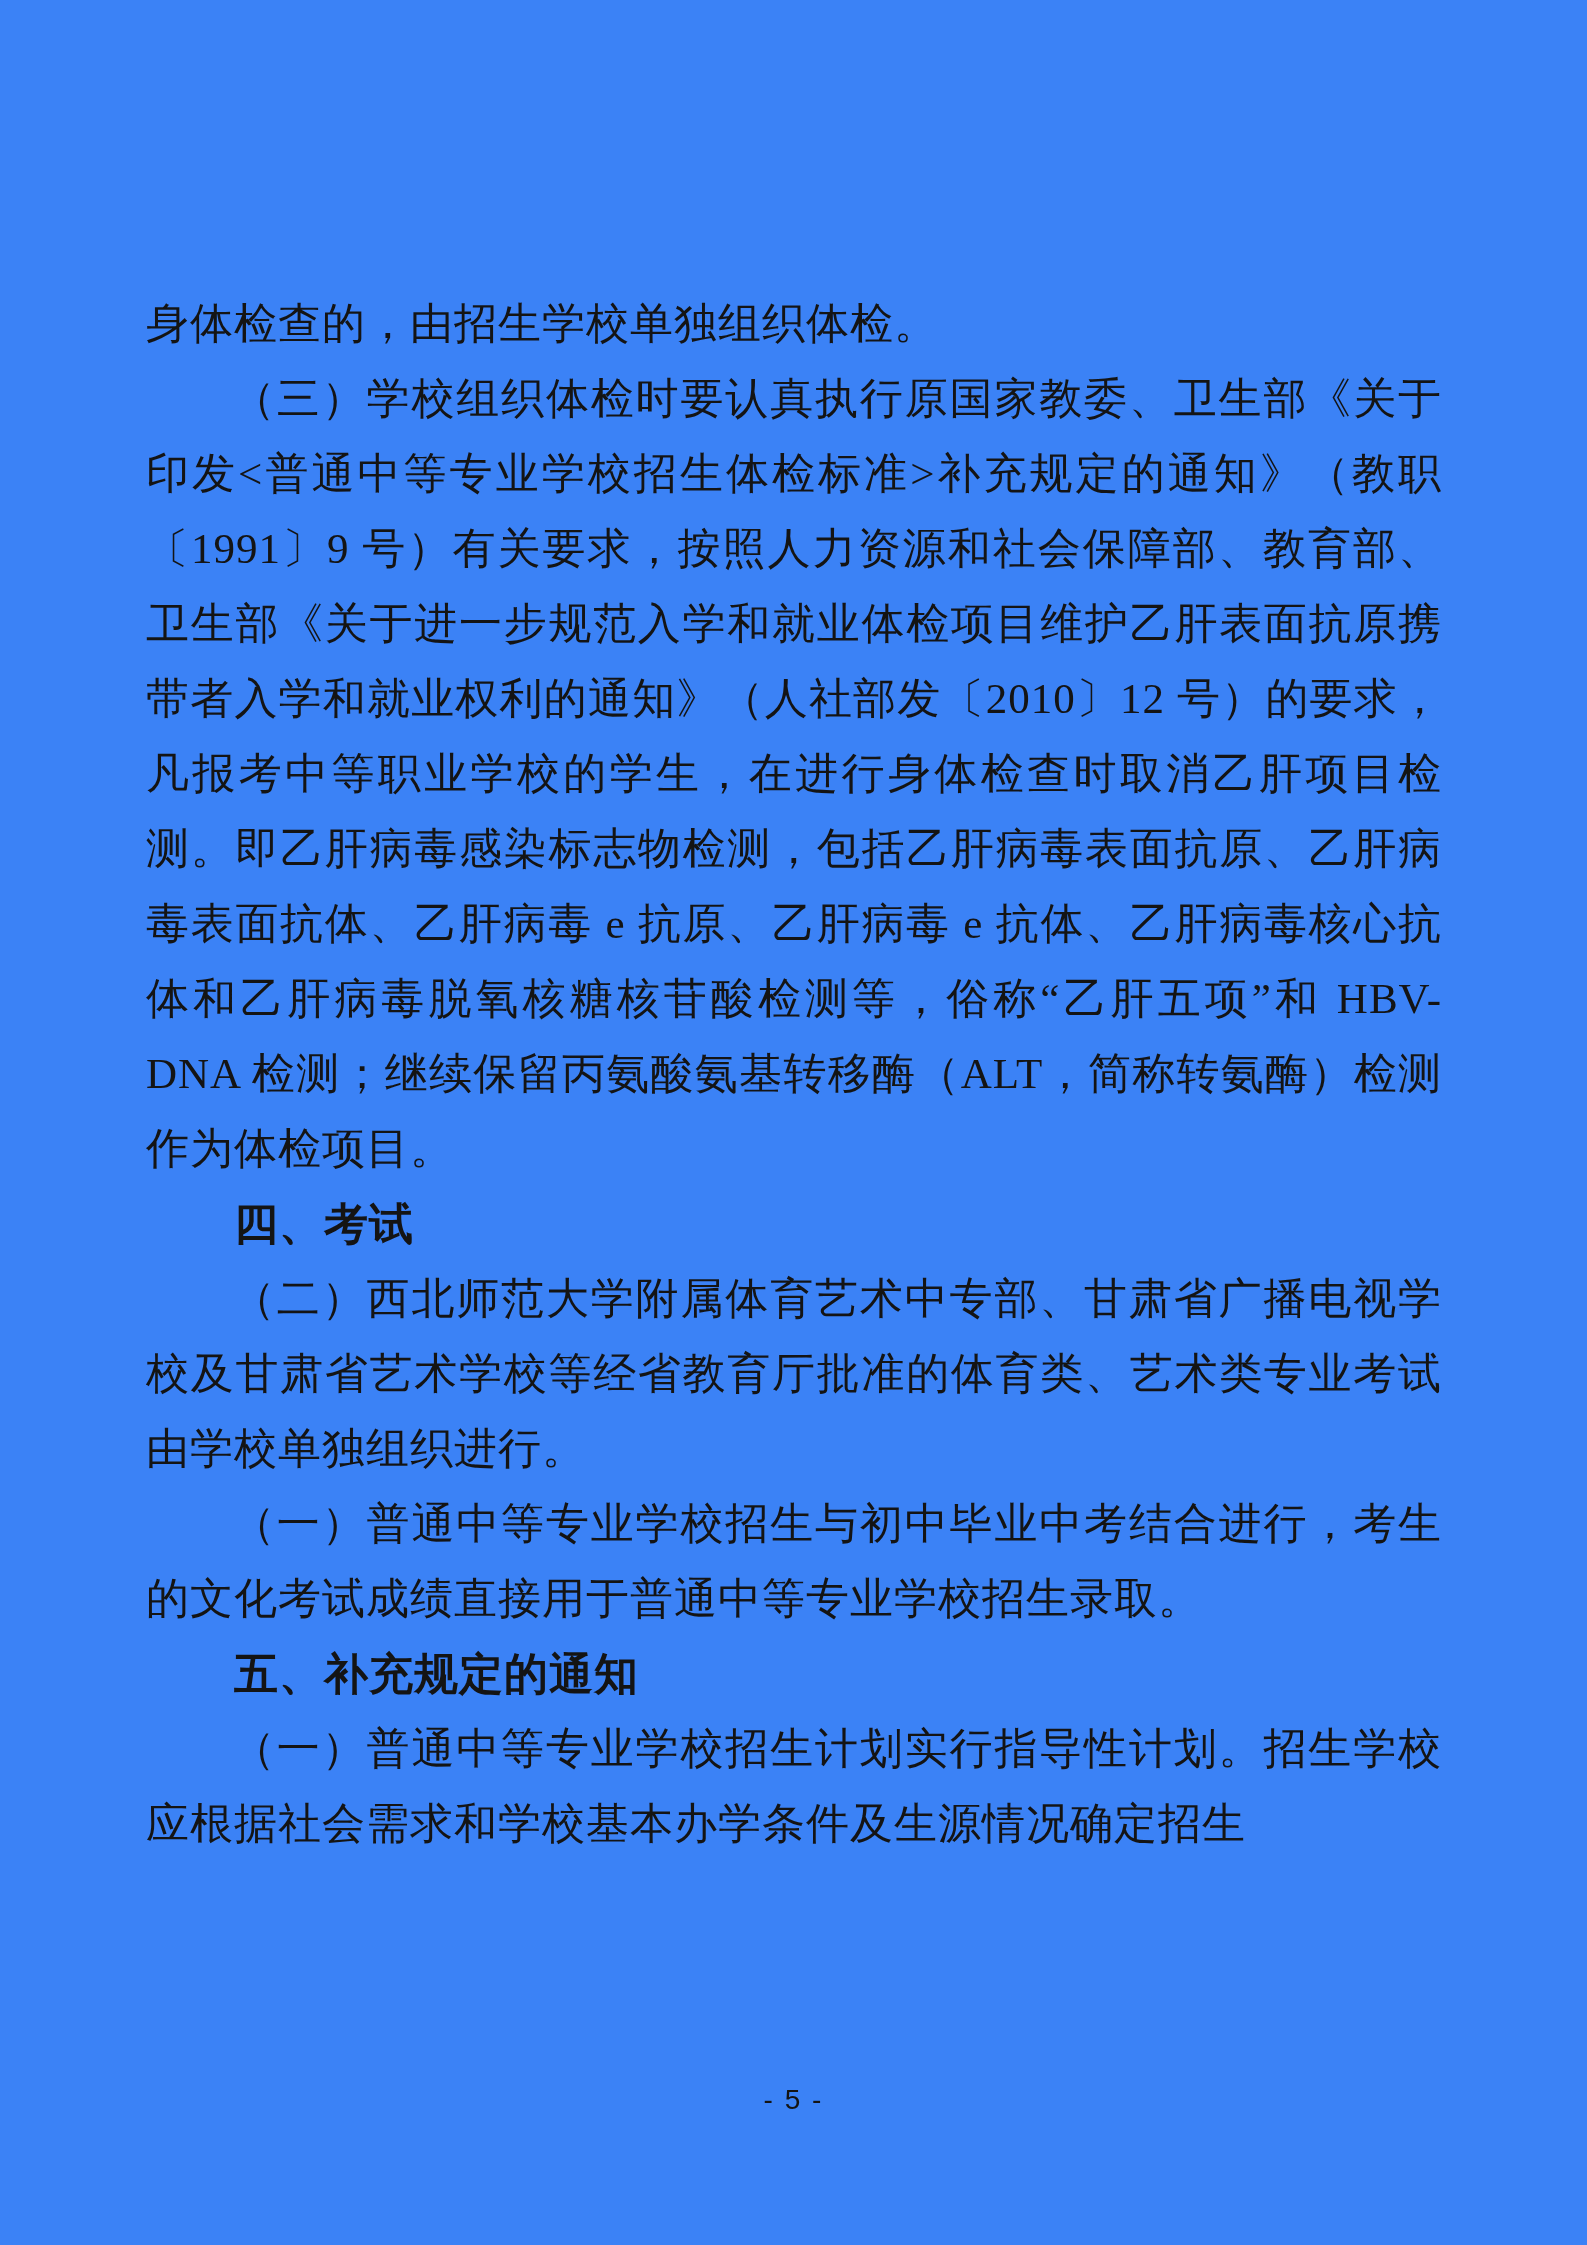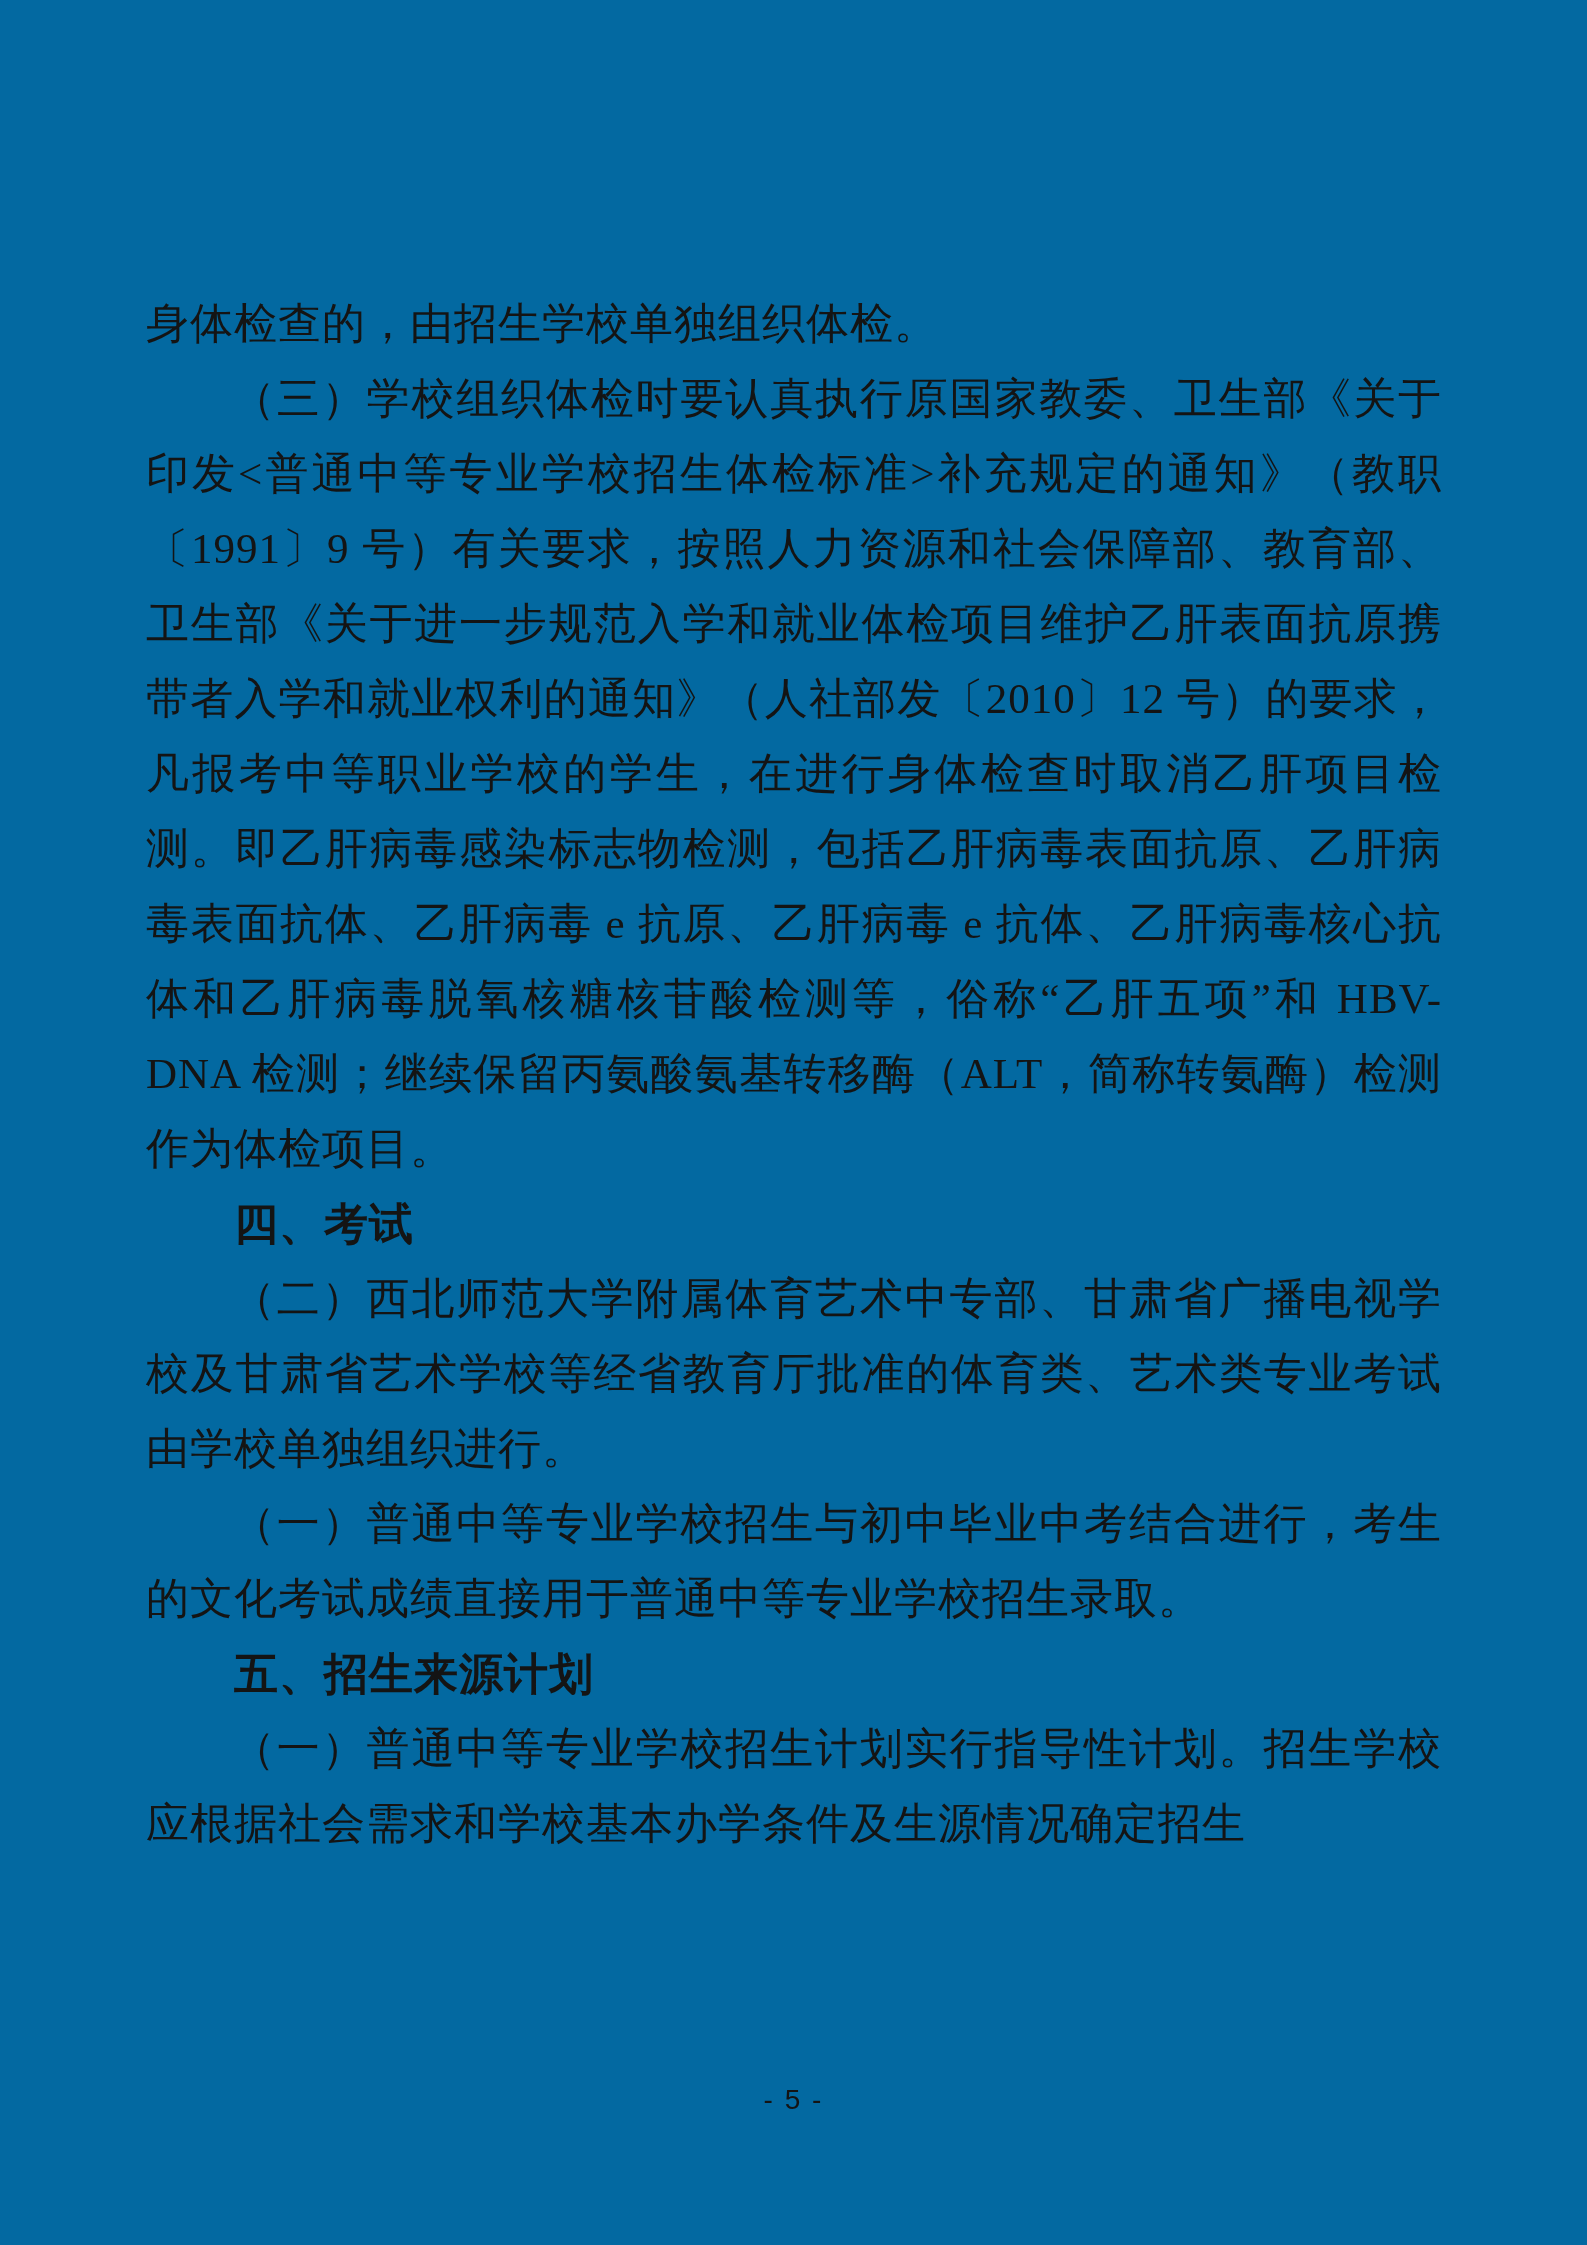--- a/index.html
+++ b/index.html
@@ -4,21 +4,21 @@
 <style>
   html, body {
     margin: 0;
     padding: 0;
     background: #ffffff;
   }
   .page {
     position: relative;
     width: 1587px;
     height: 2245px;
-    background: #0369a1;
+    background: #3b82f6;
     overflow: hidden;
     font-family: "Liberation Serif", "DejaVu Serif", serif;
     color: #141414;
   }
   .content {
     position: absolute;
     left: 146px;
     right: 145px;
     top: 286px;
   }
@@ -59,18 +59,18 @@
 </head>
 <body>
 
 <div class="page">
   <div class="content">
     <p class="para">身体检查的，由招生学校单独组织体检。</p>
     <p class="para indent">（三）学校组织体检时要认真执行原国家教委、卫生部《关于印发&lt;普通中等专业学校招生体检标准&gt;补充规定的通知》（教职〔1991〕9 号）有关要求，按照人力资源和社会保障部、教育部、卫生部《关于进一步规范入学和就业体检项目维护乙肝表面抗原携带者入学和就业权利的通知》（人社部发〔2010〕12 号）的要求，凡报考中等职业学校的学生，在进行身体检查时取消乙肝项目检测。即乙肝病毒感染标志物检测，包括乙肝病毒表面抗原、乙肝病毒表面抗体、乙肝病毒 e 抗原、乙肝病毒 e 抗体、乙肝病毒核心抗体和乙肝病毒脱氧核糖核苷酸检测等，俗称“乙肝五项”和 HBV-DNA 检测；继续保留丙氨酸氨基转移酶（ALT，简称转氨酶）检测作为体检项目。</p>
     <p class="heading">四、考试</p>
     <p class="para indent">（二）西北师范大学附属体育艺术中专部、甘肃省广播电视学校及甘肃省艺术学校等经省教育厅批准的体育类、艺术类专业考试由学校单独组织进行。</p>
     <p class="para indent">（一）普通中等专业学校招生与初中毕业中考结合进行，考生的文化考试成绩直接用于普通中等专业学校招生录取。</p>
-    <p class="heading">五、招生来源计划</p>
+    <p class="heading">五、补充规定的通知</p>
     <p class="para indent">（一）普通中等专业学校招生计划实行指导性计划。招生学校应根据社会需求和学校基本办学条件及生源情况确定招生</p>
   </div>
 
   <div class="page-footer">- 5 -</div>
 </div>
 
 </body></html>

